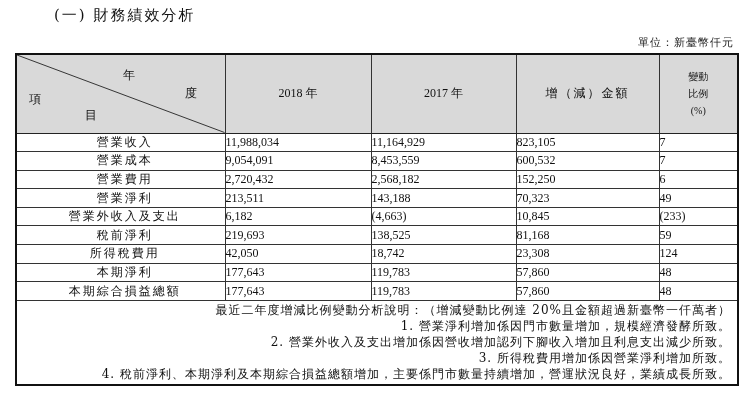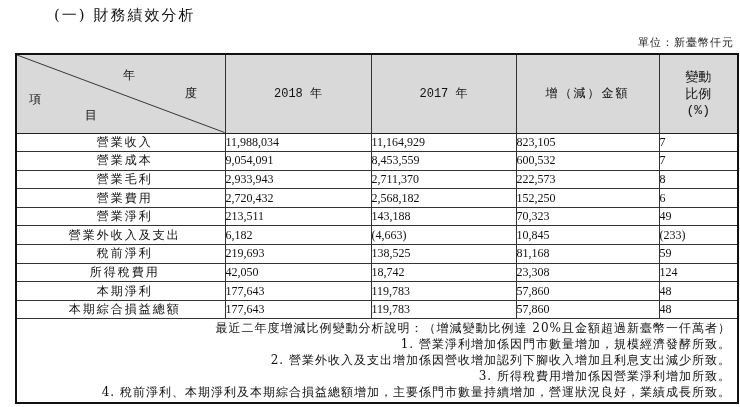--- a/index.html
+++ b/index.html
@@ -59,39 +59,39 @@
     table.fin thead th {
       background: #d9d9d9;
       height: 79px;
       font-weight: normal;
       font-size: 12px;
       text-align: center;
       vertical-align: middle;
       border-bottom: 1.5px solid #222;
     }
     .num-font {
-      font-family: Liberation Mono, monospace;
+      font-family: Liberation Serif, serif;
     }
     th.diag {
       position: relative;
       background: #d9d9d9;
     }
     th.diag svg.diag-line {
       position: absolute;
       left: 0; top: 0;
       width: 100%; height: 100%;
     }
     th.diag .lbl {
       position: absolute;
       font-size: 12px;
       font-family: "DejaVu Serif", serif;
     }
     .hdr-pct {
       line-height: 17px;
-      font-size: 13px;
+      font-size: 10px;
     }
     table.fin tbody td {
       height: 18.6px;
       font-size: 12px;
       line-height: 17px;
     }
     td.item {
       text-align: center;
       padding-left: 8px !important;
       letter-spacing: 2px;
@@ -162,27 +162,20 @@
       <td class="val">7</td>
     </tr>
     <tr>
       <td class="item">營業成本</td>
       <td class="val">9,054,091</td>
       <td class="val">8,453,559</td>
       <td class="val">600,532</td>
       <td class="val">7</td>
     </tr>
     <tr>
-      <td class="item">營業毛利</td>
-      <td class="val">2,933,943</td>
-      <td class="val">2,711,370</td>
-      <td class="val">222,573</td>
-      <td class="val">8</td>
-    </tr>
-    <tr>
       <td class="item">營業費用</td>
       <td class="val">2,720,432</td>
       <td class="val">2,568,182</td>
       <td class="val">152,250</td>
       <td class="val">6</td>
     </tr>
     <tr>
       <td class="item">營業淨利</td>
       <td class="val">213,511</td>
       <td class="val">143,188</td>

